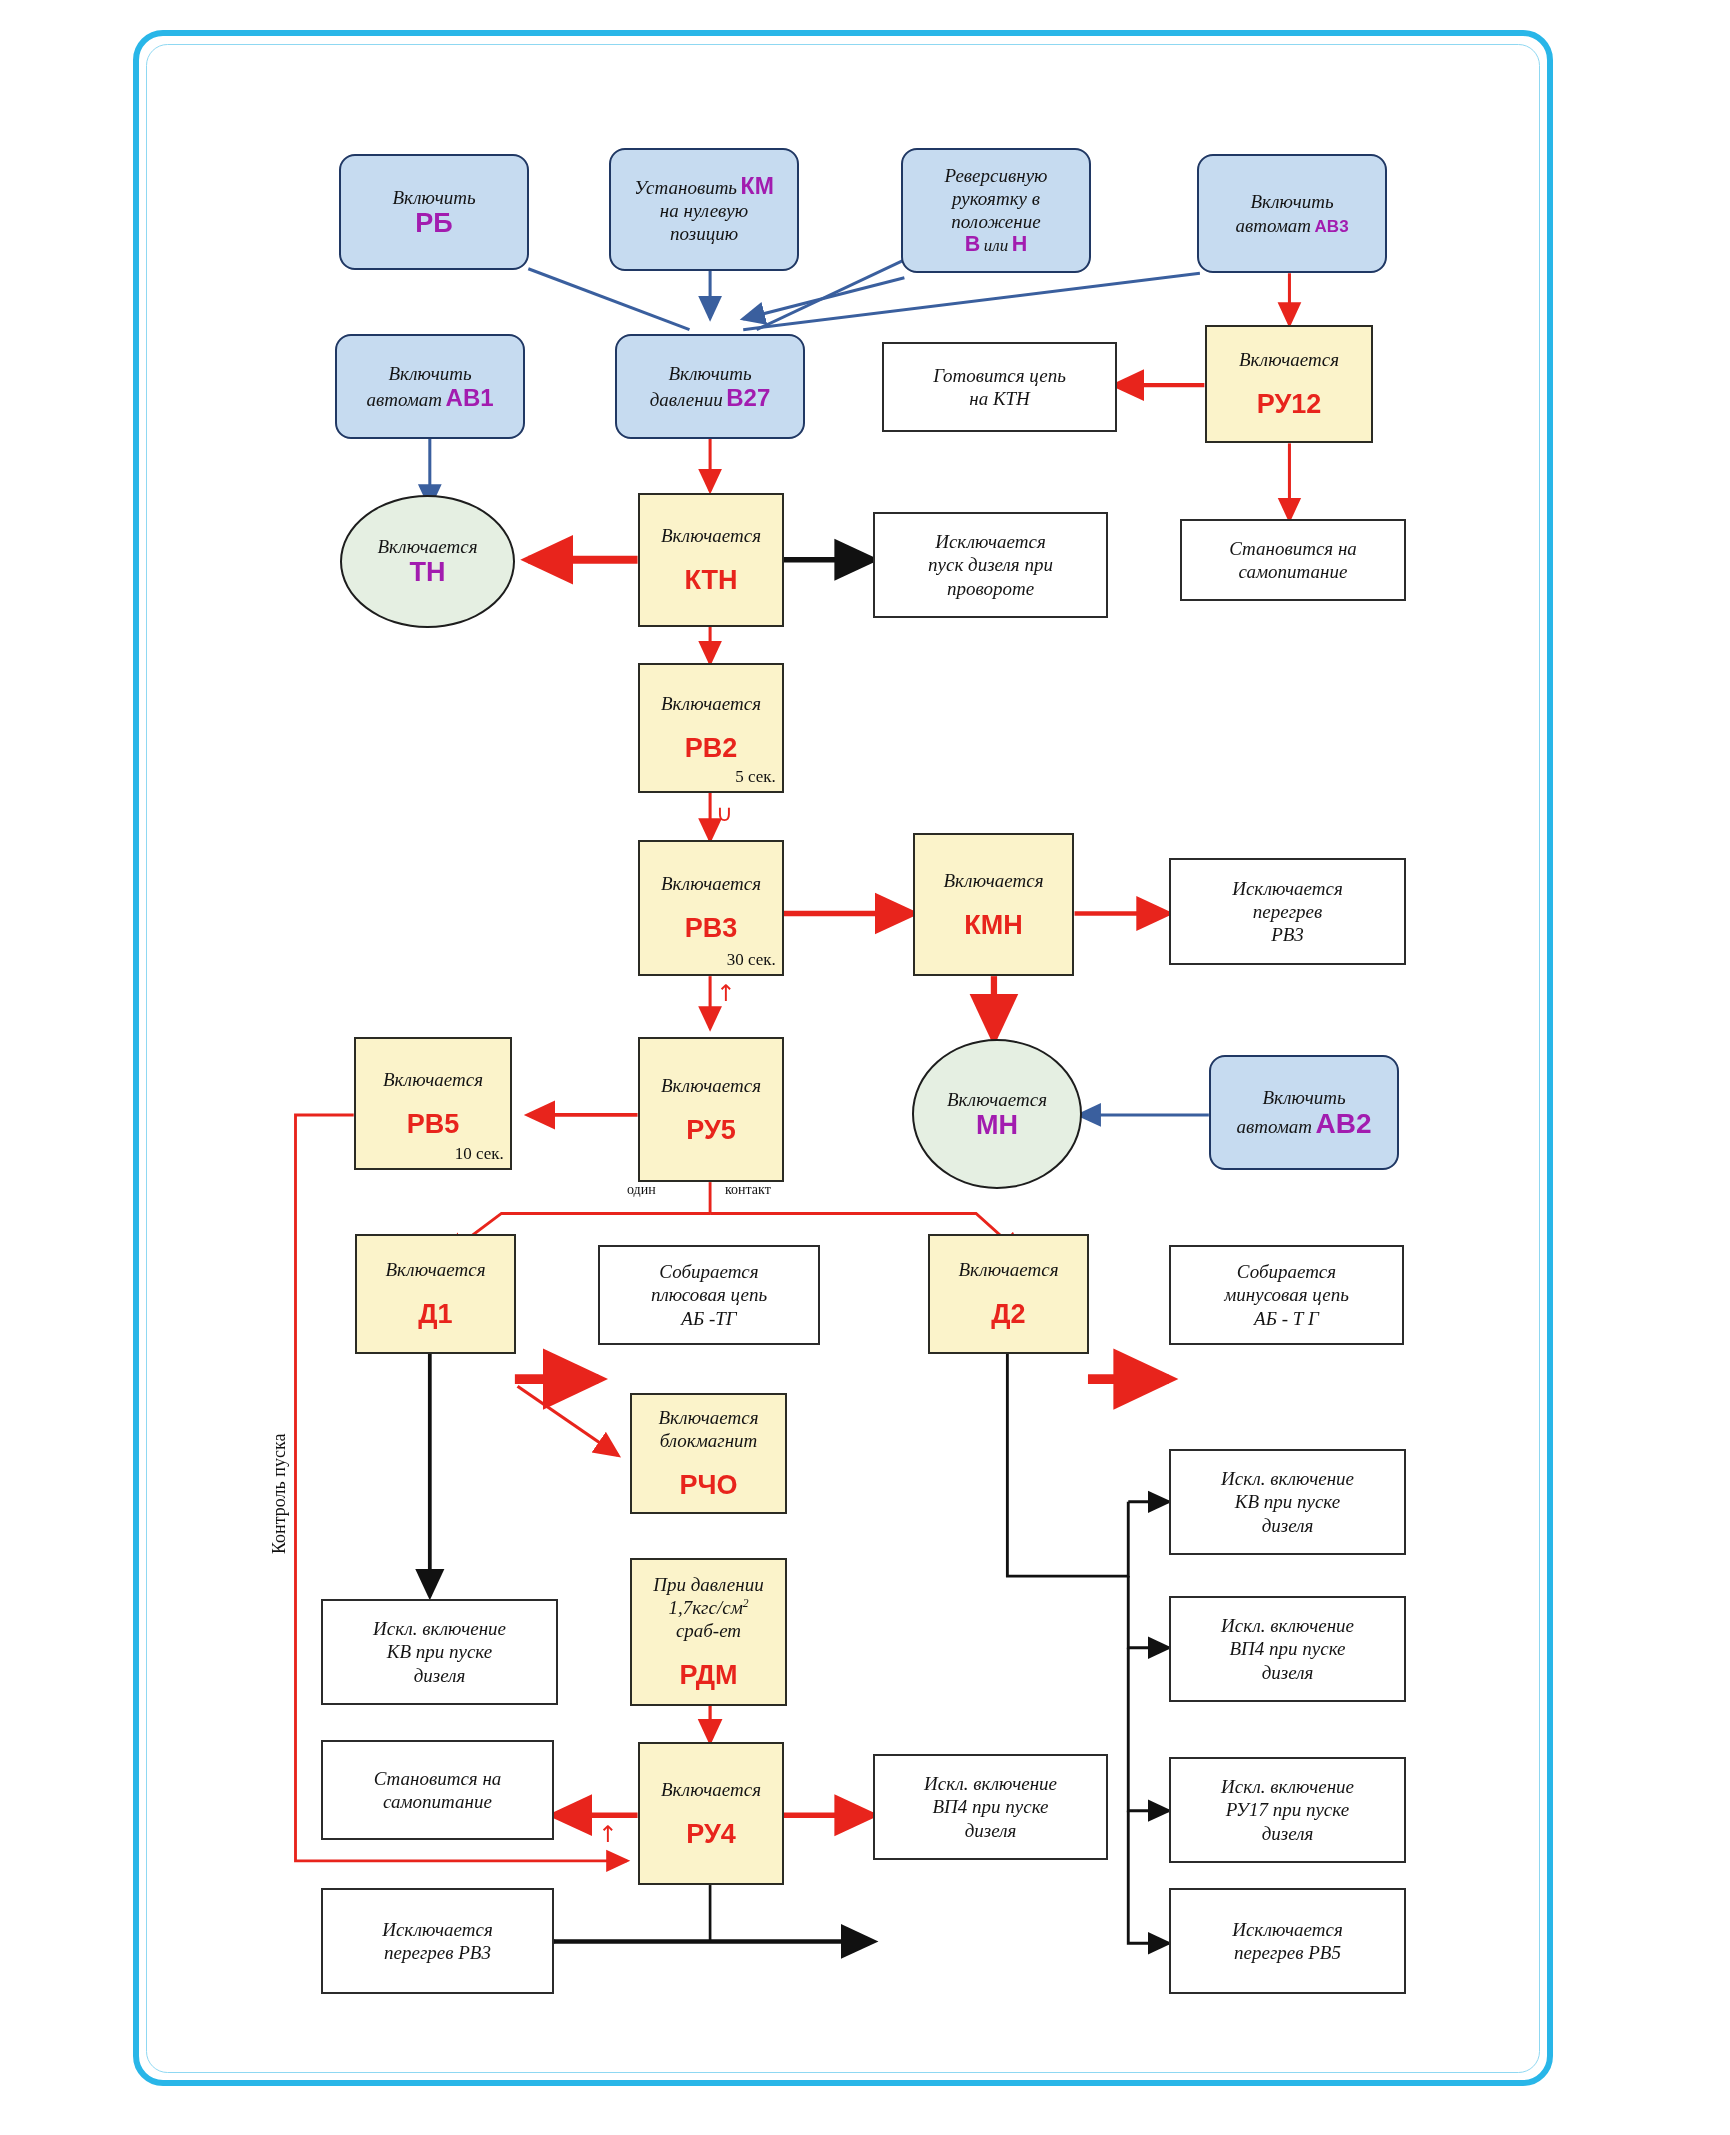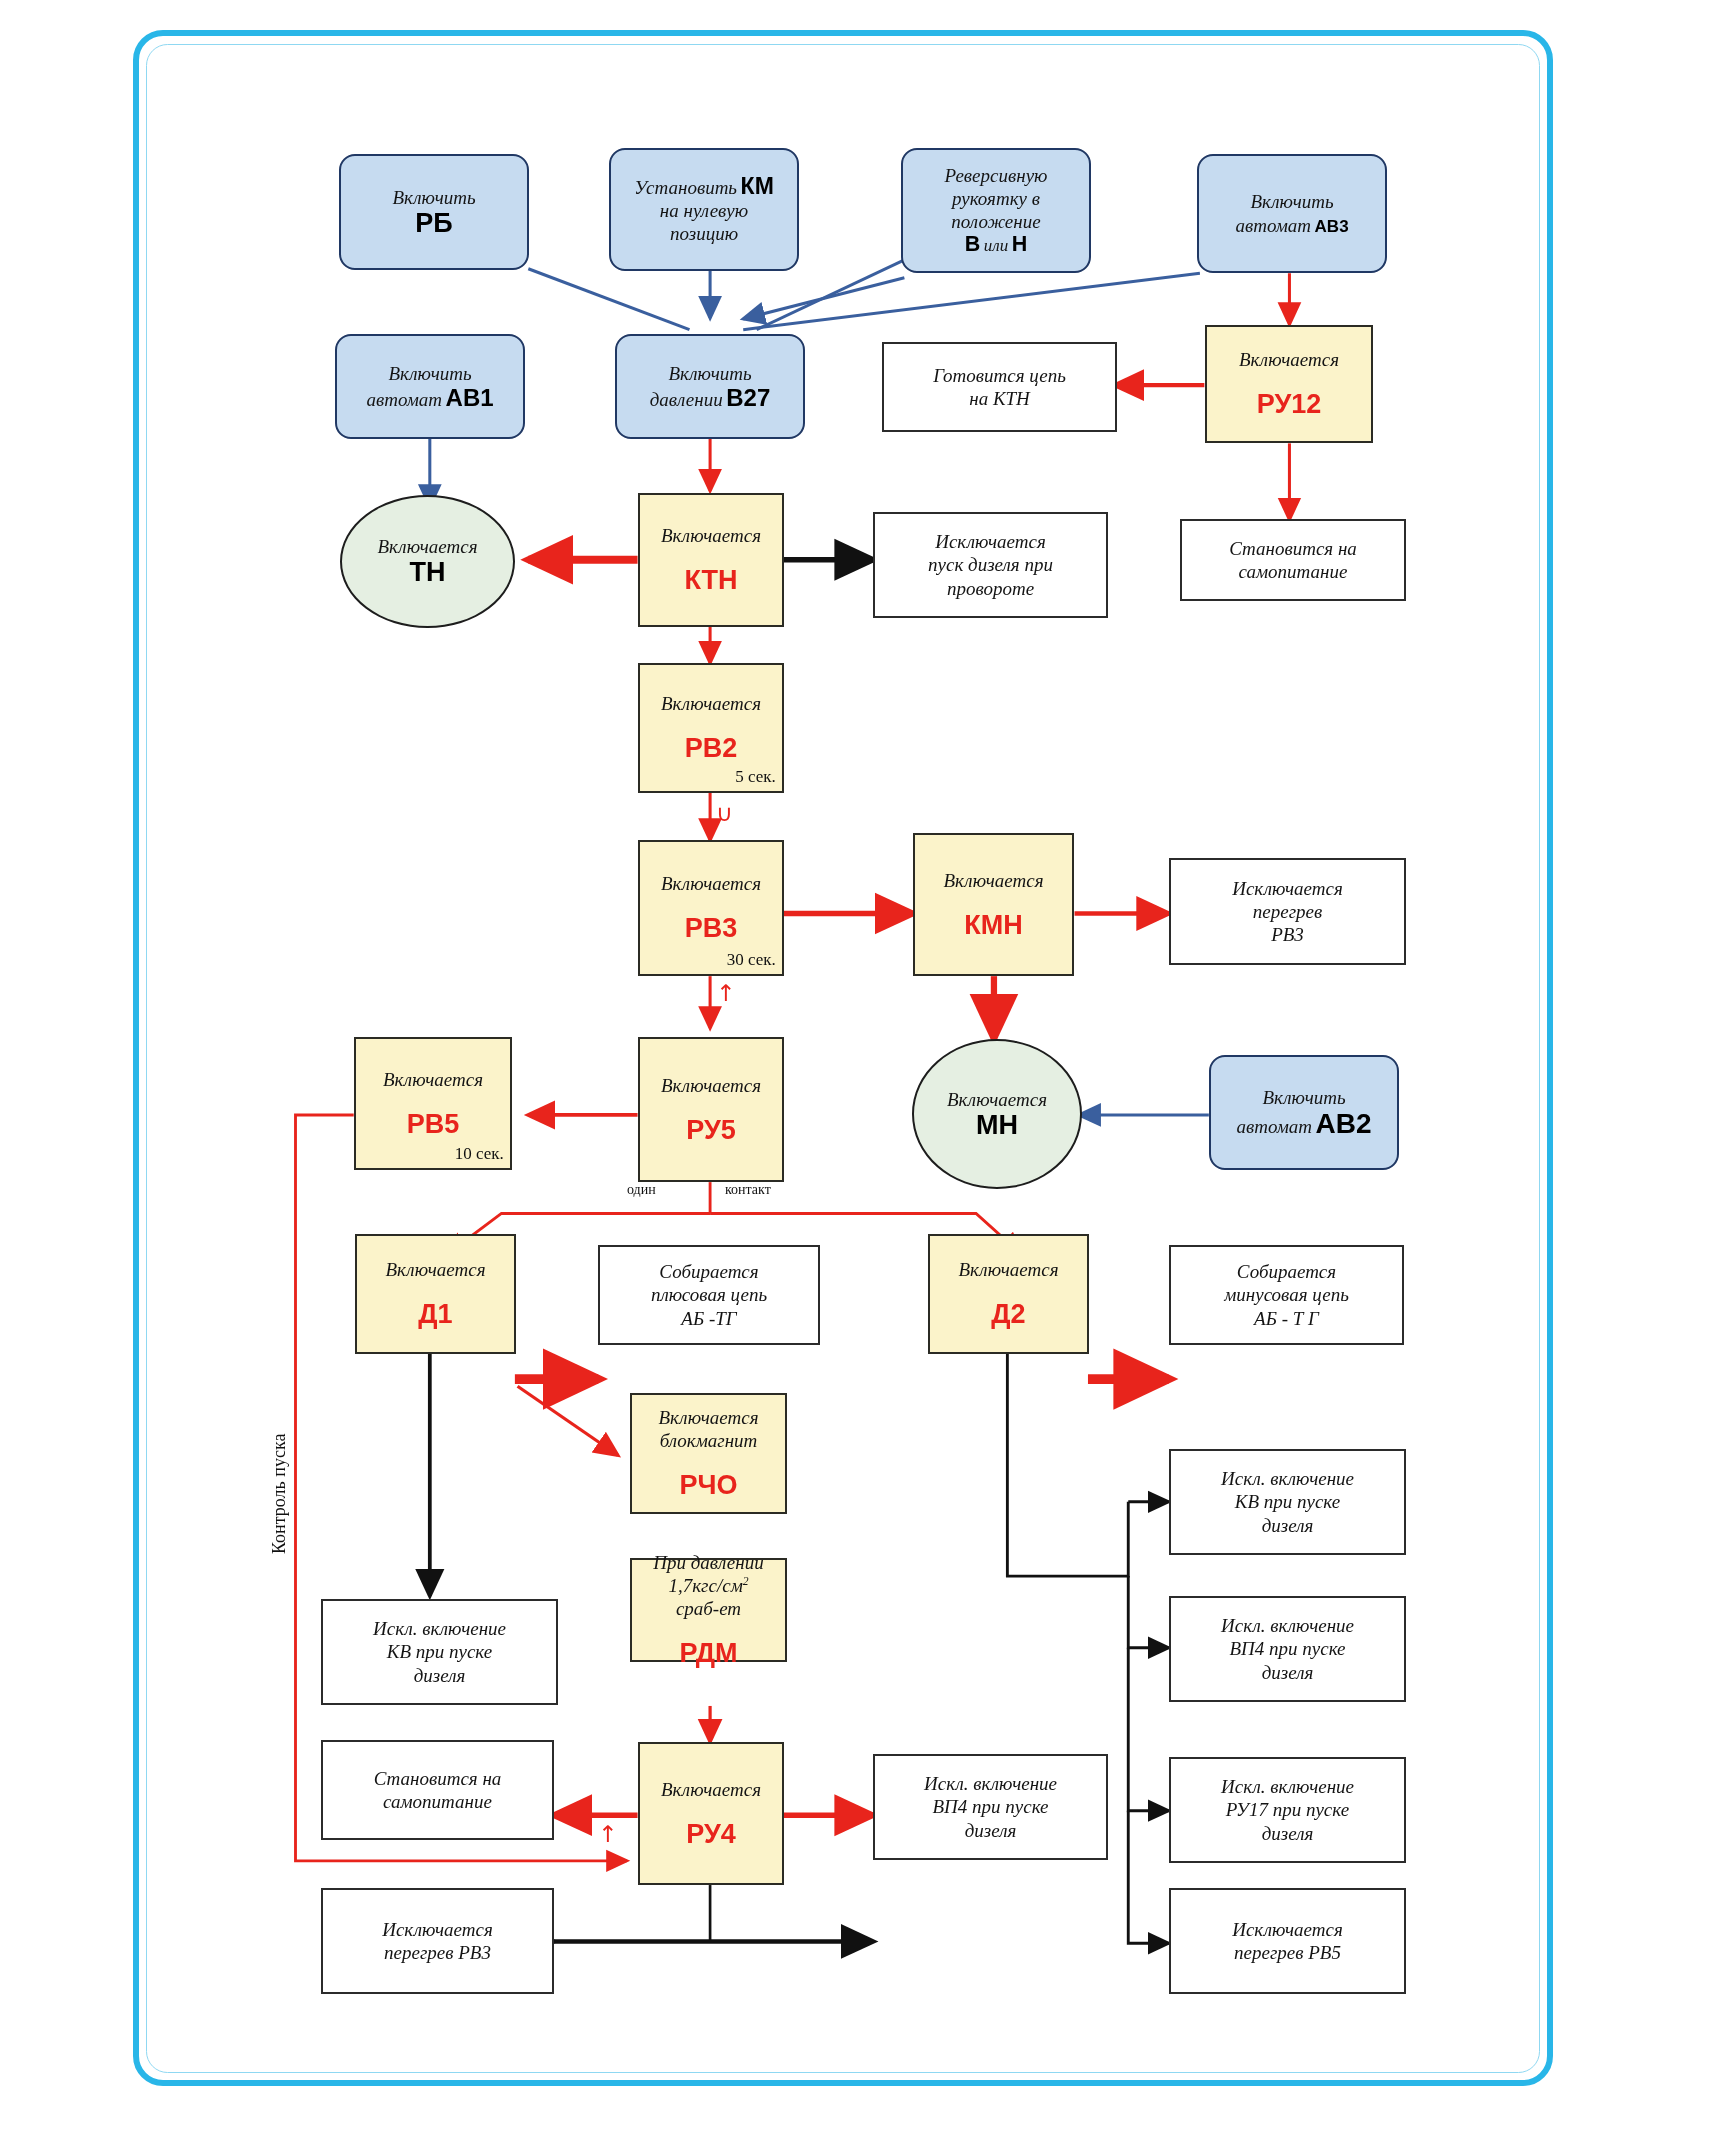--- a/index.html
+++ b/index.html
@@ -32,21 +32,21 @@
     display:flex;flex-direction:column;align-items:center;justify-content:center;
     text-align:center;line-height:1.22;
   }
   .node .ln{display:block;}
   .node .ital{font-style:italic;font-size:19px;color:#141414;}
   .node .code{
     font-family:"Liberation Sans",sans-serif;font-weight:bold;
     font-size:27px;font-style:normal;line-height:1.1;
   }
   .node .code-red{color:#e8241c;margin-top:19px;}
-  .node .code-blk{color:#000000;}
+  .node .code-blk{color:#a21caf;}
 
   
   .n-blue{
     background:#c6dbf0;border:2.2px solid #203864;border-radius:16px;
   }
   .n-yellow{
     background:#fbf3ca;border:2.2px solid #2b2b24;
   }
   .n-white{
     background:#ffffff;border:2.2px solid #2b2b2b;
@@ -314,21 +314,21 @@
   </div>
 
   <span class="vlabel" style="left:269px;top:1554px;">Контроль пуска</span>
 
   <div class="node n-white" style="left:321px;top:1599px;width:237px;height:106px;">
     <span class="ln ital">Искл. включение</span>
     <span class="ln ital">КВ  при пуске</span>
     <span class="ln ital">дизеля</span>
   </div>
 
-  <div class="node n-yellow" style="left:630px;top:1558px;width:157px;height:104px;">
+  <div class="node n-yellow" style="left:630px;top:1558px;width:157px;height:148px;">
     <span class="ln ital">При давлении</span>
     <span class="ln ital"><span>1,7кгс/см</span><span class="sup">2</span></span>
     <span class="ln ital">сраб-ет</span>
     <span class="ln code code-red">РДМ</span>
   </div>
 
   <div class="node n-white" style="left:321px;top:1740px;width:233px;height:100px;">
     <span class="ln ital">Становится на</span>
     <span class="ln ital">самопитание</span>
   </div>

